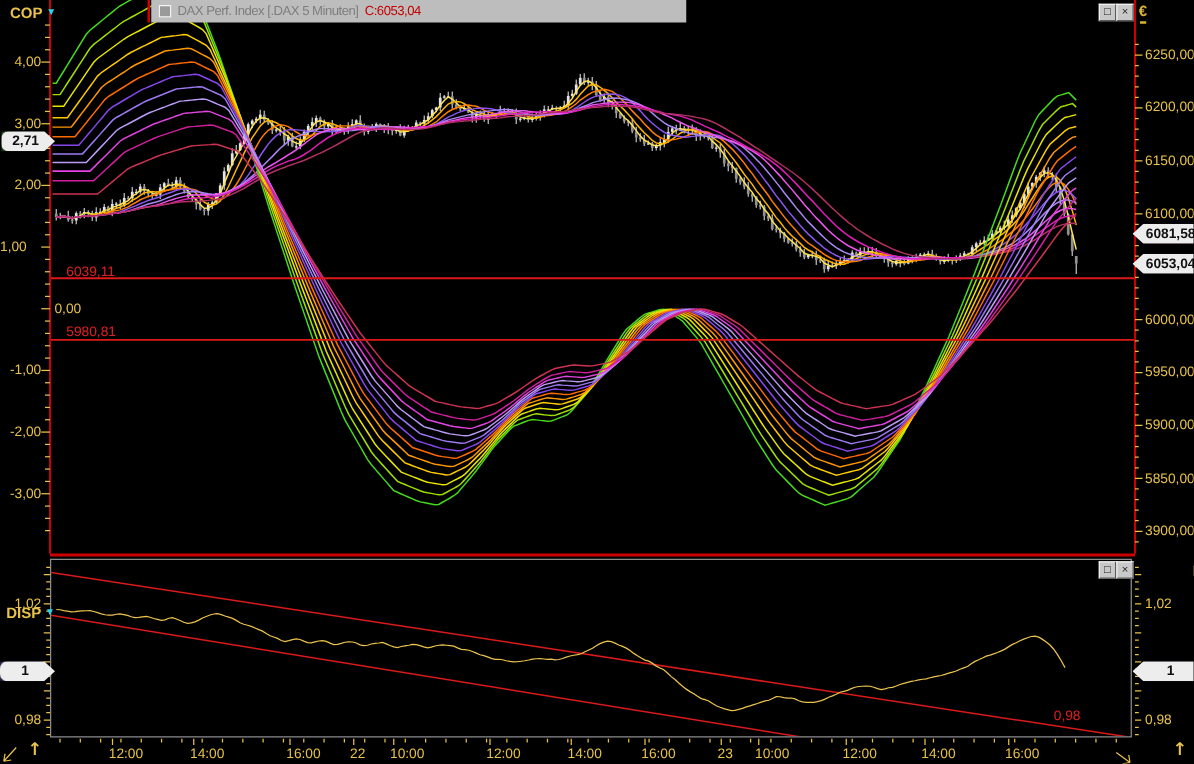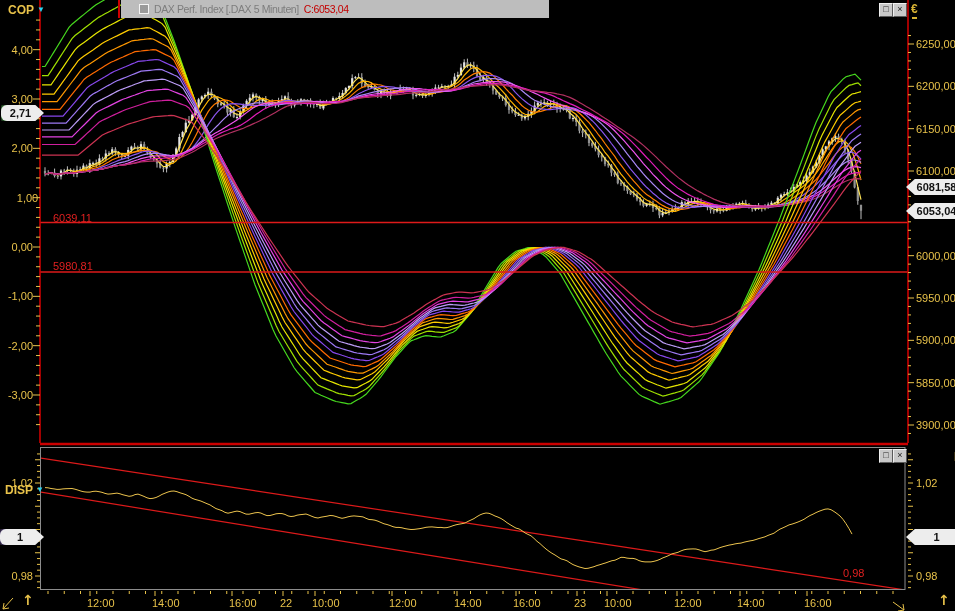--- a/index.html
+++ b/index.html
@@ -7,21 +7,21 @@
           font-family:"Liberation Sans",sans-serif;}
   #chart-svg{position:absolute;left:0;top:0;}
   #labels{position:absolute;left:0;top:0;width:867px;height:611px;pointer-events:none;}
   .tick-label{position:absolute;color:#e8c24a;font:11px "Liberation Sans",sans-serif;
               line-height:11px;white-space:nowrap;}
   .lvl-label{position:absolute;color:#e02020;font:11px "Liberation Sans",sans-serif;
              line-height:11px;white-space:nowrap;}
   .panel-label{position:absolute;color:#e8c24a;font:bold 12px "Liberation Sans",sans-serif;}
   .dd-arrow{color:#2ad4f0;font-size:8px;vertical-align:2px;margin-left:3px;}
   .titlebar{position:absolute;left:121px;top:0;width:428px;height:18px;background:#bdbdbd;
-            display:flex;align-items:center;gap:5px;padding-left:18px;box-sizing:border-box;
+            display:flex;align-items:center;gap:5px;padding-left:6px;box-sizing:border-box;
             font-size:10.5px;letter-spacing:-0.4px;overflow:hidden;white-space:nowrap;}
   .title-icon{display:inline-block;width:8px;height:8px;background:#9a9a9a;
               border:1px solid #f4f4f4;flex:0 0 auto;}
   .t-dim{color:#7d7d7d;} .t-main{color:#000;} .t-close{color:#c40000;}
   .red-nub{position:absolute;left:118px;top:0;width:2px;height:18px;background:#d00000;}
   .winbtn{position:absolute;width:12px;height:12px;background:#c8c8c8;
           border:1px solid;border-color:#efefef #5a5a5a #5a5a5a #efefef;
           font-size:9px;line-height:10px;text-align:center;color:#222;cursor:default;}
   .euro{position:absolute;left:911px;top:2px;color:#d8b334;font:bold 12px "Liberation Sans",sans-serif;}
   .euro-dash{position:absolute;left:912px;top:17px;width:5px;height:2px;background:#d8b334;}
@@ -838,22 +838,22 @@
   <div class="winbtn" style="left:879px;top:449px;">□</div>
   <div class="winbtn" style="left:893px;top:449px;">×</div>
 
   <div class="scroll-arrow" style="left:22px;top:593px;">↑</div>
   <div class="scroll-arrow" style="left:938px;top:593px;">↑</div>
 
   <div id="labels">
       <div class="tick-label" style="left: 0px; top: 44.668px; width: 33px; text-align: right;">4,00</div>
       <div class="tick-label" style="left: 0px; top: 94.001px; width: 33px; text-align: right;">3,00</div>
       <div class="tick-label" style="left: 0px; top: 143.334px; width: 33px; text-align: right;">2,00</div>
-      <div class="tick-label" style="left: 0px; top: 192.667px; width: 33px; text-align: center; margin-left: 11px;">1,00</div>
-      <div class="tick-label" style="left: 0px; top: 242px; width: 33px; text-align: right;">0,00</div>
+      <div class="tick-label" style="left: 0px; top: 192.667px; width: 33px; text-align: left;">1,00</div>
+      <div class="tick-label" style="left: 0px; top: 242px; width: 33px; text-align: right; padding-left: 32px;">0,00</div>
       <div class="tick-label" style="left: 0px; top: 291.333px; width: 33px; text-align: right;">-1,00</div>
       <div class="tick-label" style="left: 0px; top: 340.666px; width: 33px; text-align: right;">-2,00</div>
       <div class="tick-label" style="left: 0px; top: 389.999px; width: 33px; text-align: right;">-3,00</div>
       <div class="tick-label" style="left: 916px; top: 39px;">6250,00</div>
       <div class="tick-label" style="left: 916px; top: 81.3333px;">6200,00</div>
       <div class="tick-label" style="left: 916px; top: 123.667px;">6150,00</div>
       <div class="tick-label" style="left: 916px; top: 166px;">6100,00</div>
       <div class="tick-label" style="left: 916px; top: 250.667px;">6000,00</div>
       <div class="tick-label" style="left: 916px; top: 293px;">5950,00</div>
       <div class="tick-label" style="left: 916px; top: 335.333px;">5900,00</div>

